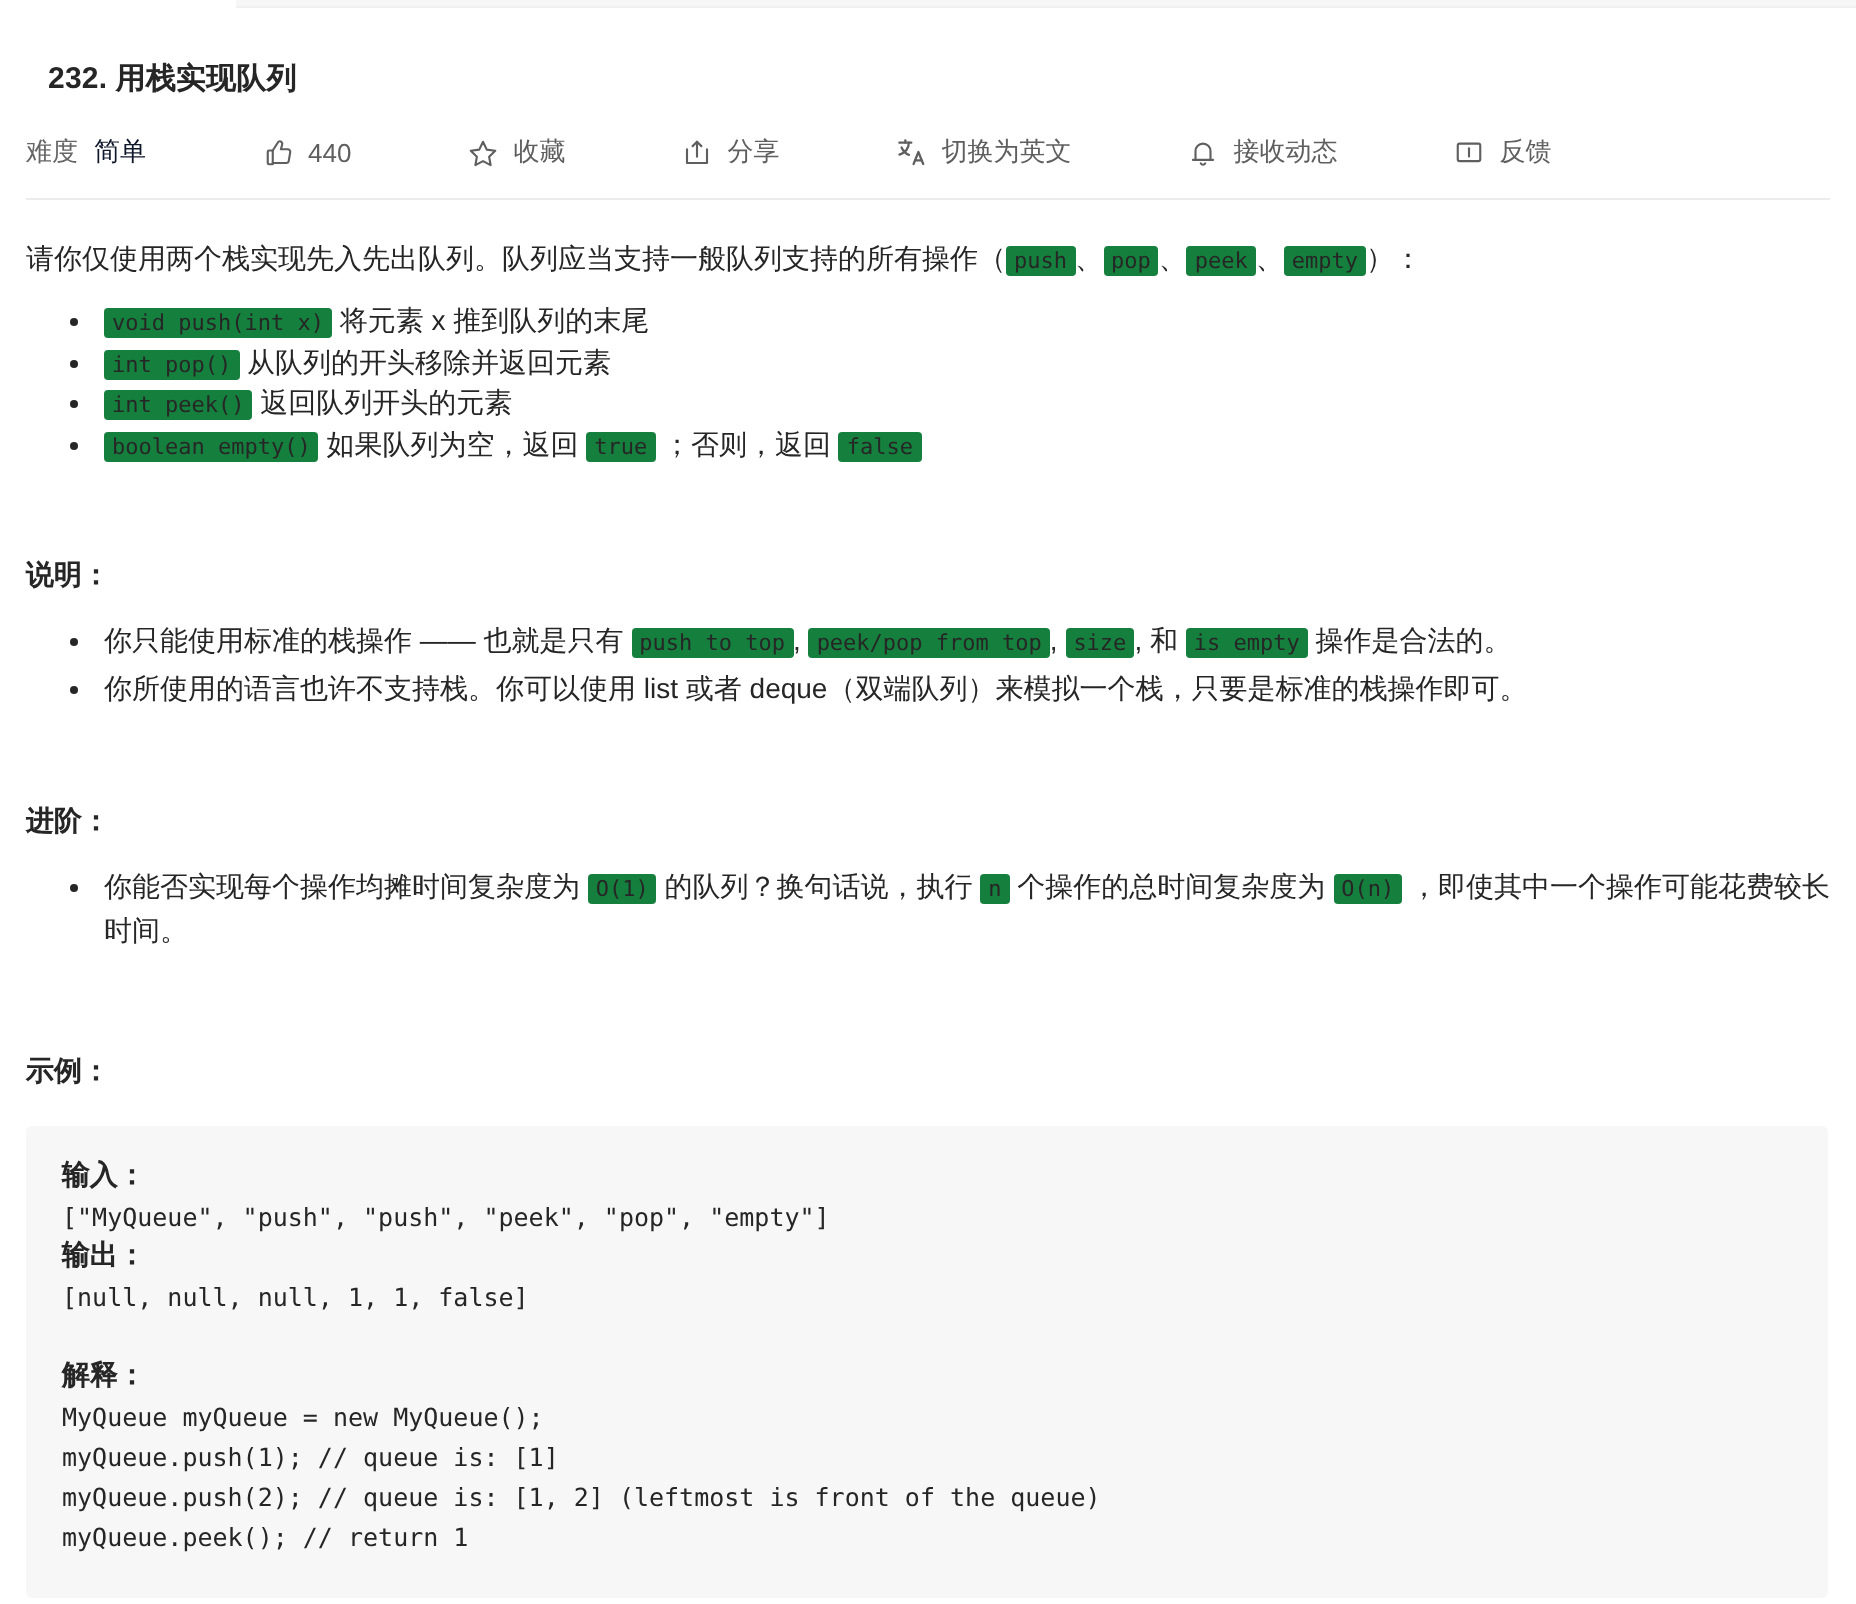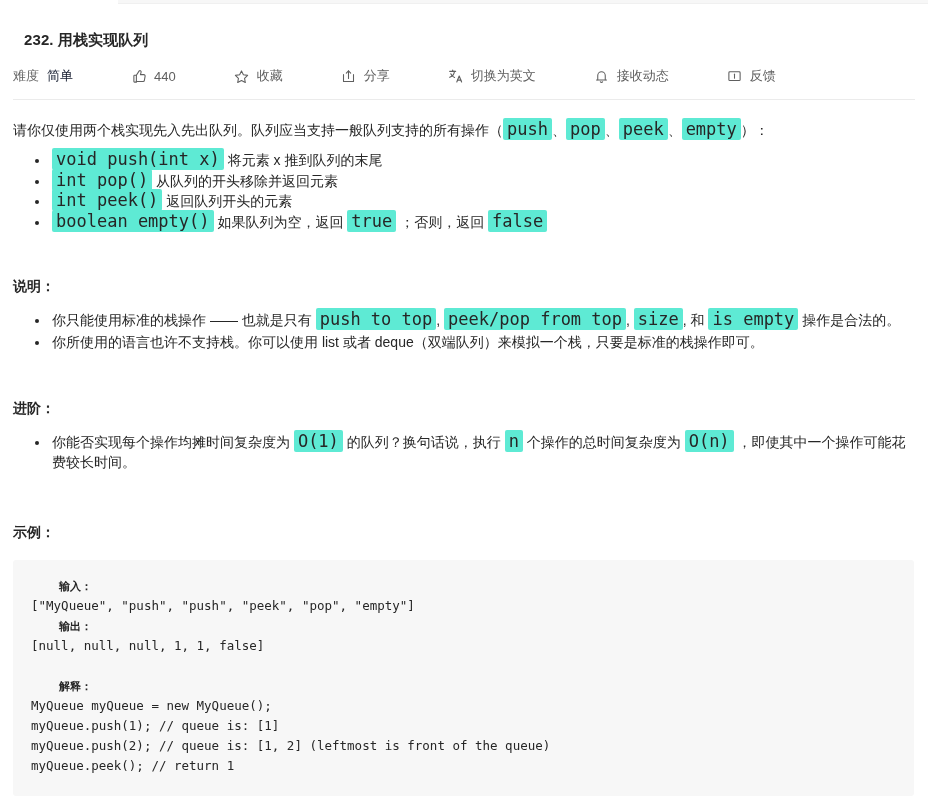--- a/index.html
+++ b/index.html
@@ -86,23 +86,23 @@
   .para {
     font-size: 14px;
     line-height: 26px;
     margin: 0 0 2px 0;
     color: #262626;
   }
   .para.second { margin-top: 7px; }
 
   code, .ic {
     font-family: "DejaVu Sans Mono", "Liberation Mono", monospace;
-    background: #5eead4;
-    color: #262626;
-    font-size: 17px;
+    background: #15803d;
+    color: #262626;
+    font-size: 11px;
     padding: 1px 4px;
     border-radius: 2px;
     white-space: pre;
   }
 
   ul.bullets {
     margin: 7px 0 0 0;
     padding-left: 37px;
     list-style: disc;
   }
@@ -137,24 +137,23 @@
     padding: 16px 18px 20px 18px;
     font-family: "DejaVu Sans Mono", "Liberation Mono", monospace;
     font-size: 12.5px;
     line-height: 20px;
     color: #262626;
     width: 901px;
     box-sizing: border-box;
   }
   .cb-label {
     font-weight: bold;
-    font-family: Liberation Sans, sans-serif;
-    font-size: 11px;
-    line-height: 20px;
-    margin-left: 28px;
+    font-family: Liberation Serif, serif;
+    font-size: 14px;
+    line-height: 20px;
   }
   .cb-line { white-space: pre; }
   .cb-gap { height: 20px; }
 </style>
 </head>
 <body>
 
 <div class="top-strip"></div>
 
 <div class="page">

